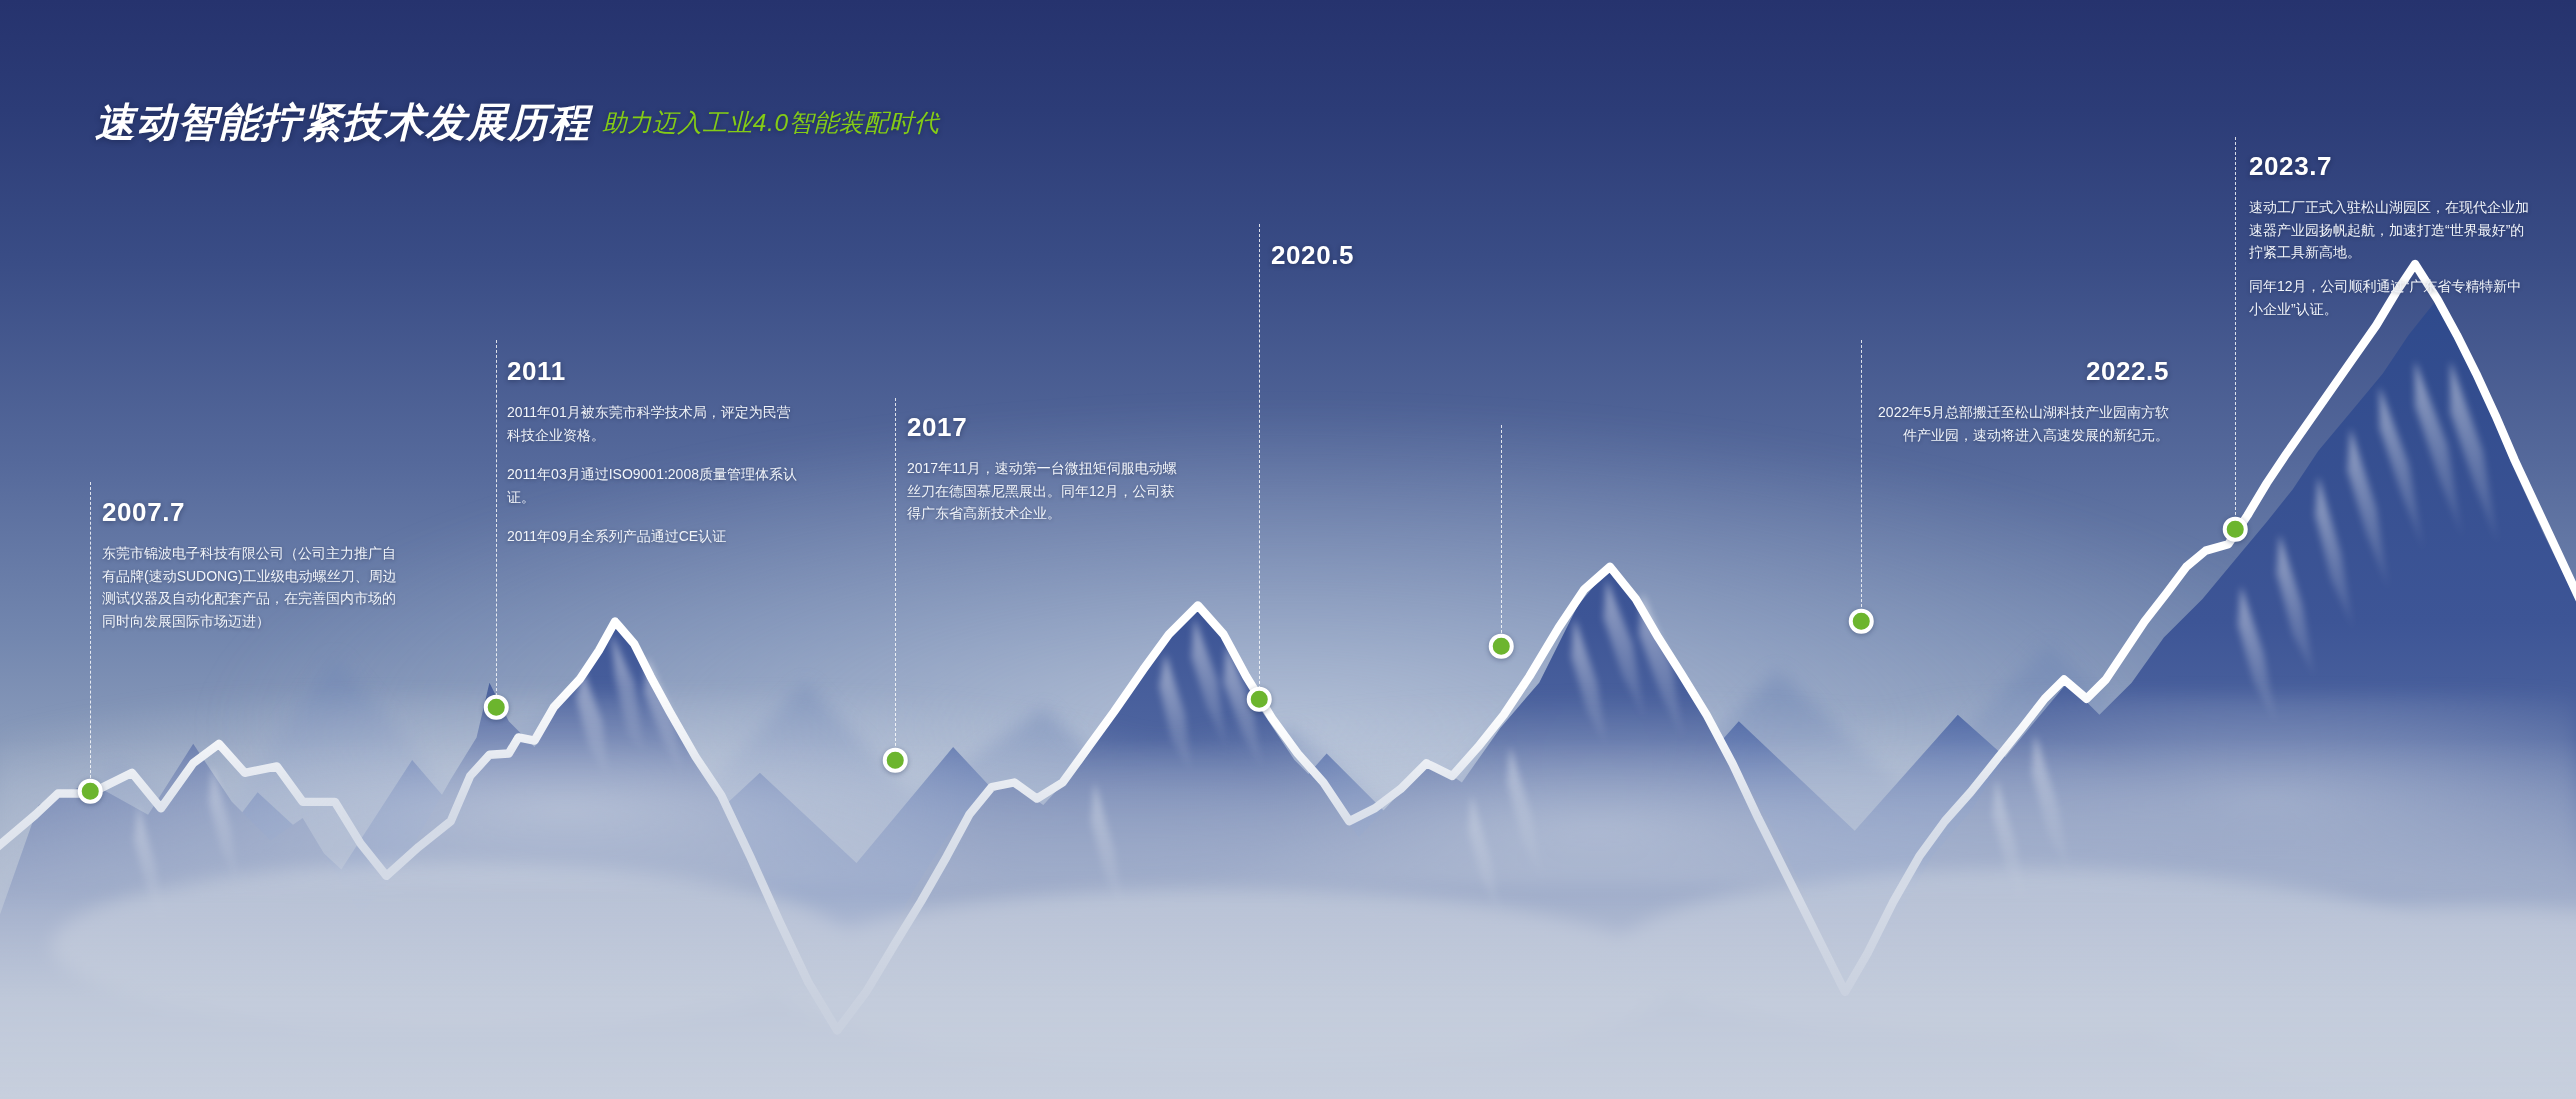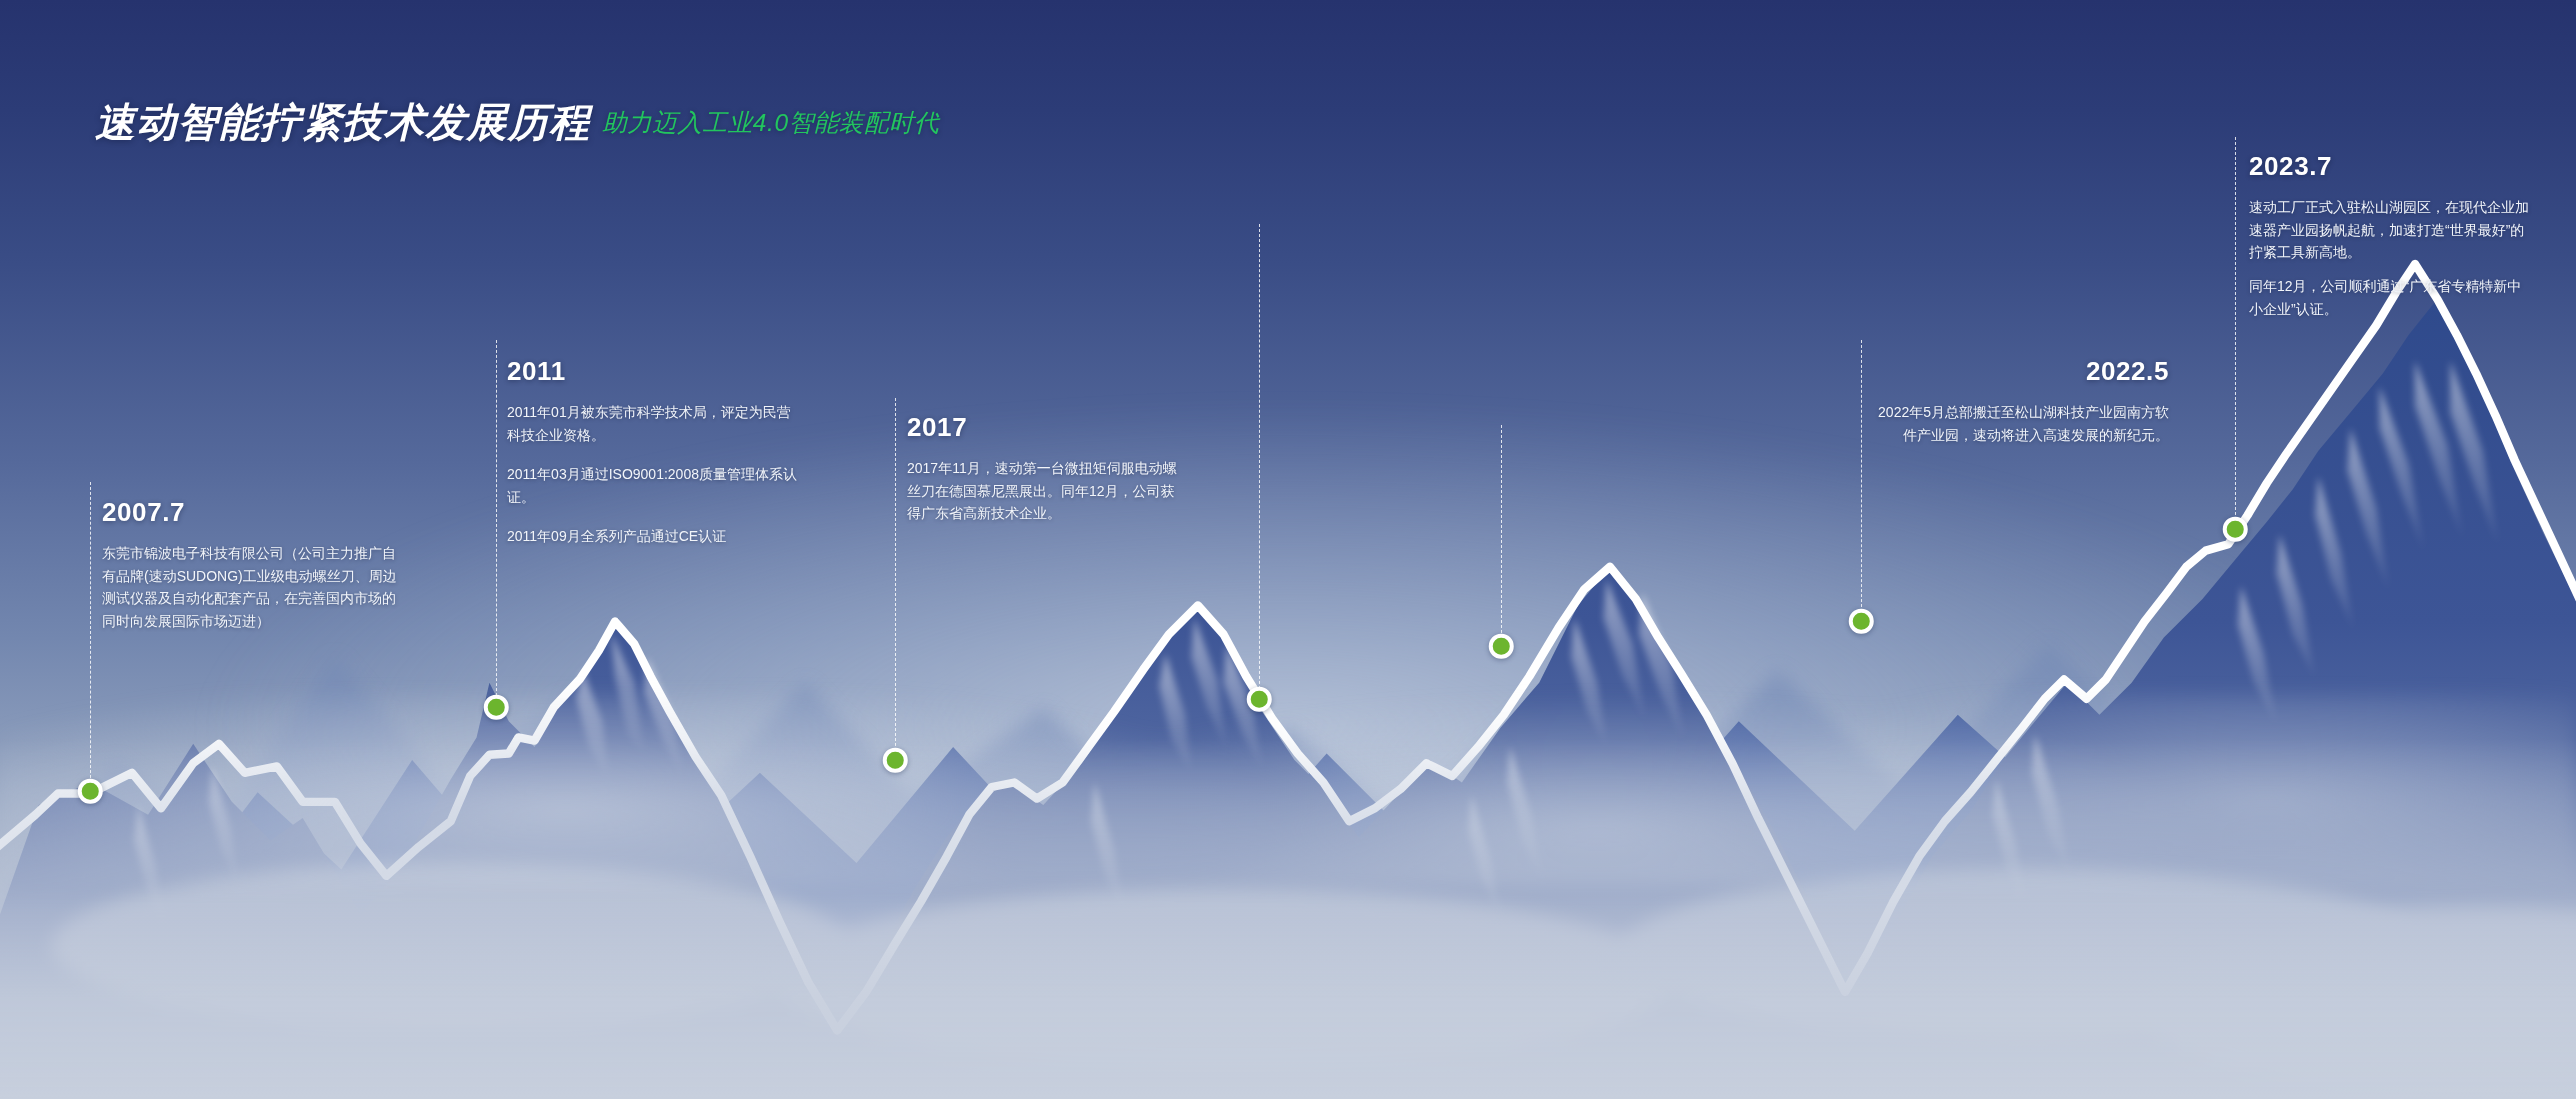--- a/index.html
+++ b/index.html
@@ -50,21 +50,21 @@
                radial-gradient(ellipse 30% 100% at 88% 55%, rgba(200,209,224,.55), rgba(200,209,224,0) 70%);
     filter:blur(9px);pointer-events:none;
   }
   
   .title-wrap{position:absolute;left:95px;top:95px;display:flex;align-items:center;gap:11.6px;font-style:italic;}
   .title-main{
     font-size:40px;font-weight:bold;color:#ffffff;letter-spacing:1.3px;
     text-shadow:0 1.3px 6.4px rgba(10,18,48,.45);white-space:nowrap;
   }
   .title-sub{
-    font-size:24.5px;color:#22c55e;letter-spacing:0.6px;white-space:nowrap;
+    font-size:24.5px;color:#84cc16;letter-spacing:0.6px;white-space:nowrap;
     text-shadow:0 1.3px 5.2px rgba(10,18,48,.40);
   }
   
   .ms{position:absolute;}
   .ms-year{
     font-size:26px;font-weight:bold;color:#ffffff;letter-spacing:0.6px;
     margin:8px 0 14px 0;text-shadow:0 1.3px 5.2px rgba(15,25,55,.45);
   }
   .ms-body{font-size:14px;line-height:1.62;color:#f2f5fa;text-shadow:0 0.6px 3.9px rgba(15,25,55,.42);}
   .ms-body p{margin:0 0 16.7px 0;}
@@ -244,20 +244,21 @@
   </div>
 
   <div class="ms" style="left:907px;top:404px;width:277px;">
     <div class="ms-year">2017</div>
     <div class="ms-body">
       <p>2017年11月，速动第一台微扭矩伺服电动螺丝刀在德国慕尼黑展出。同年12月，公司获得广东省高新技术企业。</p>
     </div>
   </div>
 
   <div class="ms" style="left:1271px;top:232px;width:374px;">
+    <div class="ms-year">2020.5</div>
   </div>
 
 
   <div class="ms" style="left:1873px;top:348px;width:296px;text-align:right;">
     <div class="ms-year">2022.5</div>
     <div class="ms-body">
       <p>2022年5月总部搬迁至松山湖科技产业园南方软件产业园，速动将进入高速发展的新纪元。</p>
     </div>
   </div>
 

